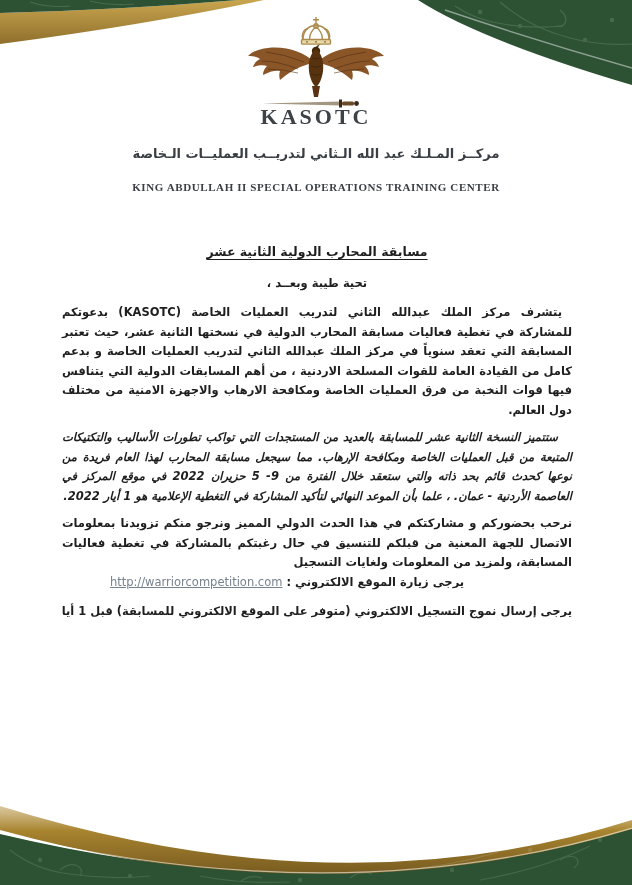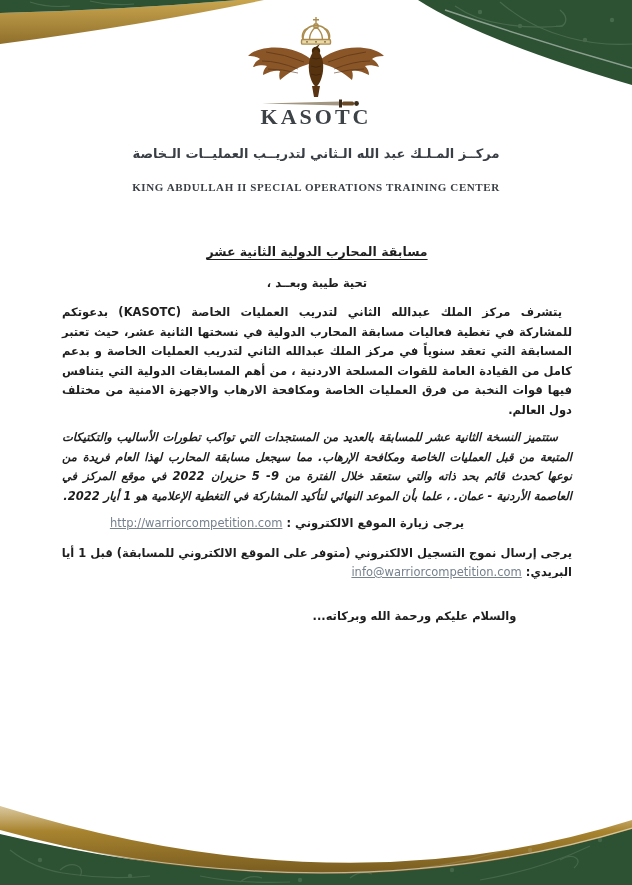--- a/index.html
+++ b/index.html
@@ -128,31 +128,28 @@
     <div class="name-ar">مركــز المـلـك عبد الله الـثاني لتدريــب العمليــات الـخاصة</div>
     <div class="name-en">KING ABDULLAH II SPECIAL OPERATIONS TRAINING CENTER</div>
   </div>
 
   <div class="letter">
     <div class="title">مسابقة المحارب الدولية الثانية عشر</div>
     <div class="greeting">تحية طيبة وبعــد ،</div>
 
     <p class="para p1">يتشرف مركز الملك عبدالله الثاني لتدريب العمليات الخاصة (KASOTC) بدعوتكم للمشاركة في تغطية فعاليات مسابقة المحارب الدولية في نسختها الثانية عشر، حيث تعتبر المسابقة التي تعقد سنوياً في مركز الملك عبدالله الثاني لتدريب العمليات الخاصة و بدعم كامل من القيادة العامة للقوات المسلحة الاردنية ، من أهم المسابقات الدولية التي يتنافس فيها قوات النخبة من فرق العمليات الخاصة ومكافحة الارهاب والاجهزة الامنية من مختلف دول العالم.</p>
     <p class="para p2">ستتميز النسخة الثانية عشر للمسابقة بالعديد من المستجدات التي تواكب تطورات الأساليب والتكتيكات المتبعة من قبل العمليات الخاصة ومكافحة الإرهاب. مما سيجعل مسابقة المحارب لهذا العام فريدة من نوعها كحدث قائم بحد ذاته والتي ستعقد خلال الفترة من ‎5 -9‎ حزيران 2022 في موقع المركز في العاصمة الأردنية - عمان. ، علما بأن الموعد النهائي لتأكيد المشاركة في التغطية الإعلامية هو 1 أيار 2022.</p>
+    <p class="para p3">نرحب بحضوركم و مشاركتكم في هذا الحدث الدولي المميز ونرجو منكم تزويدنا بمعلومات الاتصال للجهة المعنية من قبلكم للتنسيق في حال رغبتكم بالمشاركة في تغطية فعاليات المسابقة، ولمزيد من المعلومات ولغايات التسجيل</p>
 
     <div class="website-line">
       <span>يرجى زيارة الموقع الالكتروني :</span><span class="inline-gap"></span><a class="doc-link">http://warriorcompetition.com</a>
     </div>
 
     <div class="p4-line1">يرجى إرسال نموج التسجيل الالكتروني (متوفر على الموقع الالكتروني للمسابقة)  قبل 1 أيار 2022 الى العنوان</div>
-    <div class="p4-line2">
-      <span>البريدي:</span><span class="inline-gap"></span><a class="doc-link">info@warriorcompetition.com</a>
-    </div>
 
-    <div class="closing">والسلام عليكم ورحمة الله وبركاته...</div>
   </div>
 
   <svg class="deco-bottom" width="632" height="185" viewBox="0 0 632 185">
     <defs>
       <linearGradient id="goldBot" x1="0" y1="0" x2="0" y2="1">
         <stop offset="0" stop-color="#b5914080"></stop>
           <stop offset="0.35" stop-color="#a8842f"></stop>
           <stop offset="1" stop-color="#74581f"></stop>
       </linearGradient>
     </defs>

